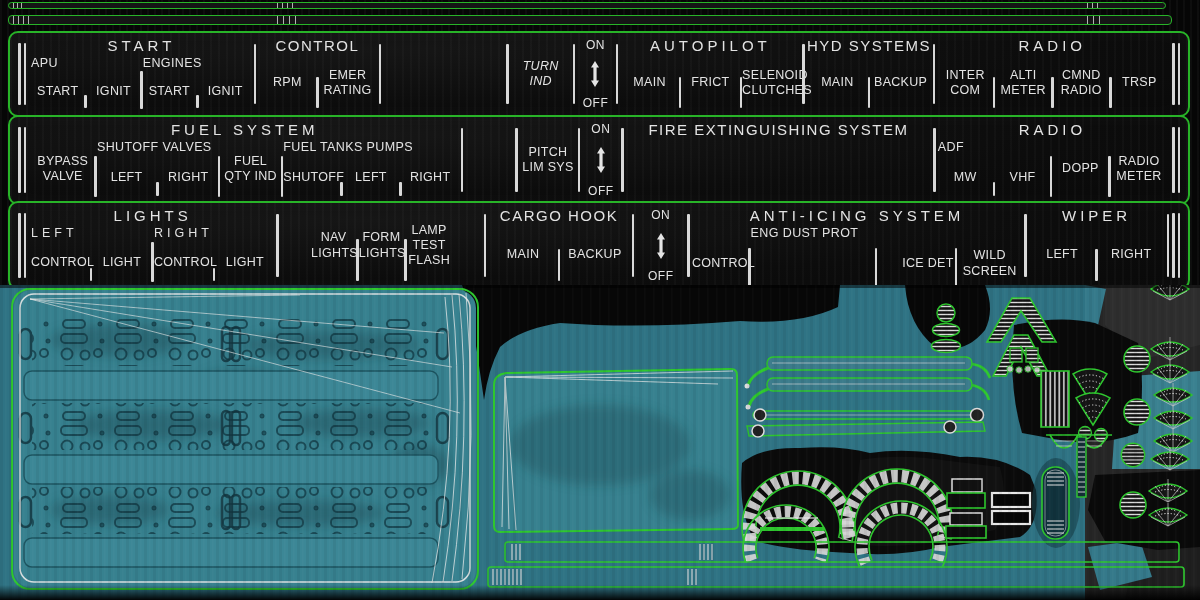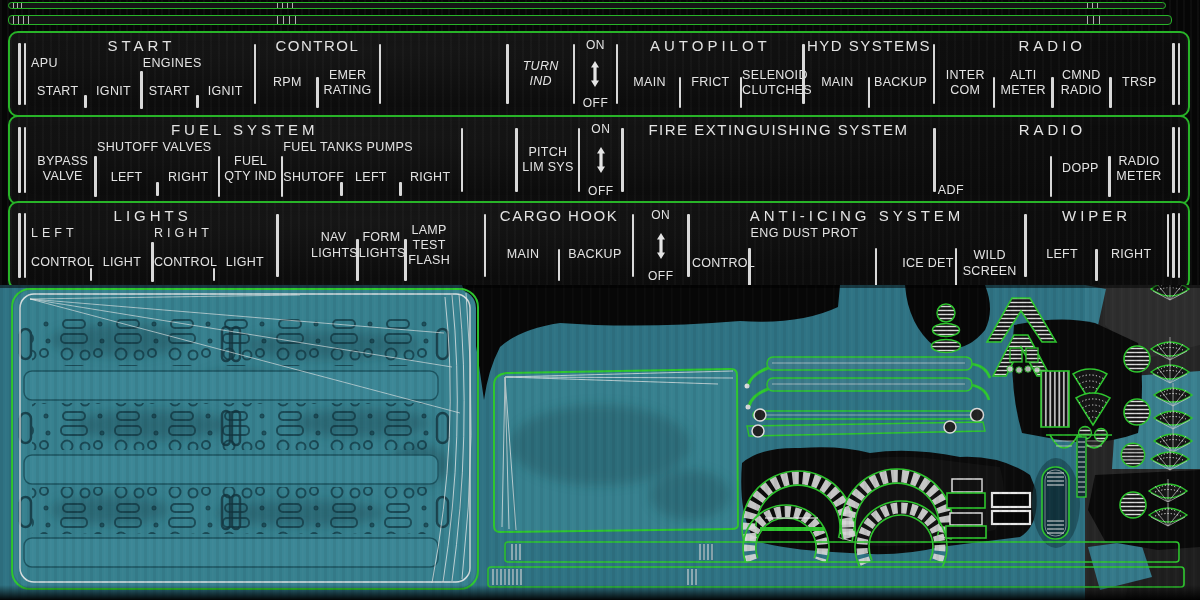--- a/index.html
+++ b/index.html
@@ -316,20 +316,29 @@
     <div class="vbar tall"></div>
     <div class="section" style="flex-grow: 3.16; flex-basis: 0px;">
       <div class="sec-header">FIRE EXTINGUISHING SYSTEM</div>
     </div>
     <div class="vbar tall"></div>
     <div class="section" style="flex-grow: 2.37; flex-basis: 0px;">
       <div class="sec-header spaced">RADIO</div>
       <div class="groups">
         <div class="group" style="flex-grow: 2; flex-basis: 0px;">
           <div class="group-label">ADF</div>
+          <div class="cells">
+            <div class="cell">
+              <div class="line">MW</div>
+            </div>
+            <div class="vbar short"></div>
+            <div class="cell">
+              <div class="line">VHF</div>
+            </div>
+          </div>
         </div>
         <div class="vbar mid"></div>
         <div class="group" style="flex-grow: 1; flex-basis: 0px;">
           <div class="cells">
             <div class="cell">
               <div class="line">DOPP</div>
             </div>
           </div>
         </div>
         <div class="vbar mid"></div>

